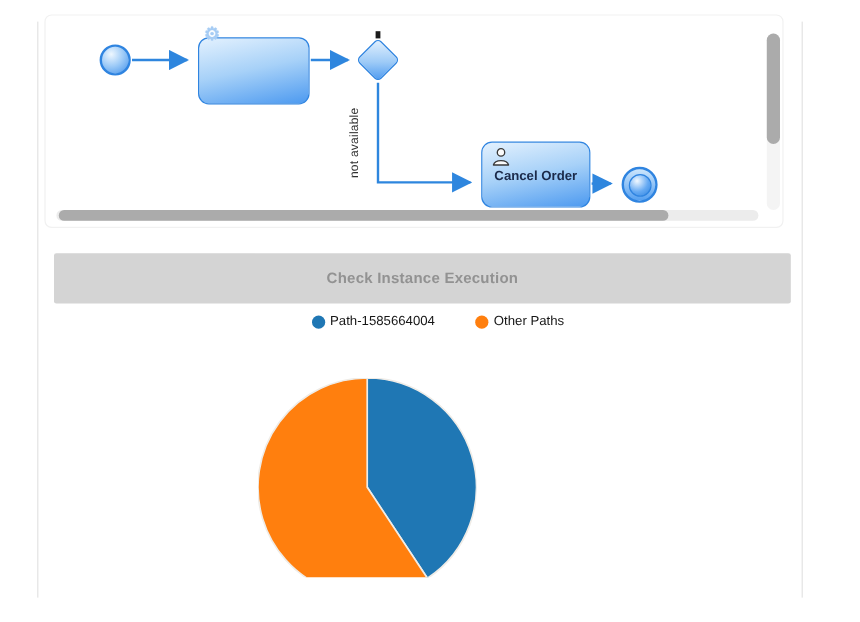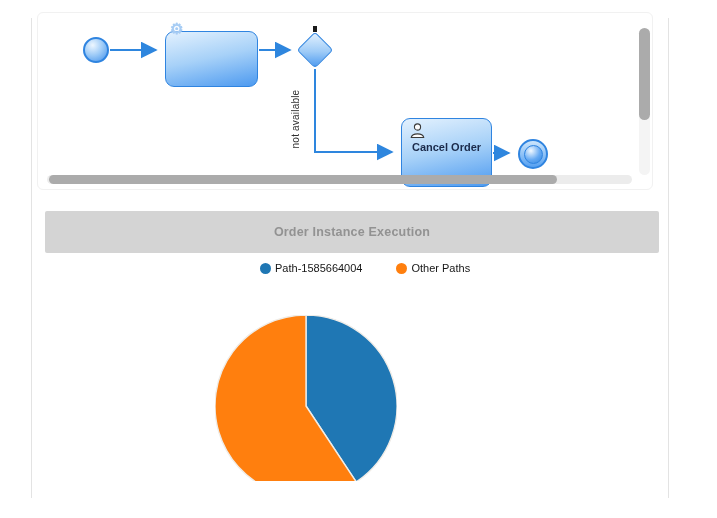--- a/index.html
+++ b/index.html
@@ -17,21 +17,21 @@
 
   .bpmn-node{position:absolute;box-sizing:border-box;}
   .start-event{left:83px;top:37px;width:26px;height:26px;border-radius:50%;
     border:2px solid #2f84e0;
     background:radial-gradient(circle at 35% 28%, #eef7ff 0%, #9ccaf7 48%, #4190ea 100%);}
   .task{border:1.5px solid #2f84e0;border-radius:9px;
     background:linear-gradient(168deg,#e3f1fe 0%,#a7d1f8 48%,#4d9af0 100%);
     display:flex;align-items:center;justify-content:center;text-align:center;
     font-size:11px;font-weight:bold;color:#1b2a4a;line-height:12px;}
   .task-check{left:165px;top:31px;width:93px;height:56px;padding:2px 6px 0 6px;}
-  .task-cancel{left:401px;top:118px;width:91px;height:69px;padding-top:22px;align-items:flex-start;}
+  .task-cancel{left:401px;top:118px;width:91px;height:55px;padding-top:22px;align-items:flex-start;}
   .gear-icon{position:absolute;left:4px;top:-11px;font-size:15px;color:#a6ccf4;
     text-shadow:0 0 1px #cfe4fa;line-height:15px;}
   .person-icon{position:absolute;left:7px;top:3px;}
   .gateway{left:302px;top:37px;width:26px;height:26px;transform:rotate(45deg);
     border:1.5px solid #2f84e0;border-radius:4px;
     background:linear-gradient(135deg,#e3f1fe 0%,#9ecbf7 55%,#4d9af0 100%);}
   .gateway-marker{position:absolute;left:313px;top:26px;width:4px;height:6px;background:#1b1b1b;}
   .end-event{left:518px;top:139px;width:30px;height:30px;border-radius:50%;
     border:2px solid #2f84e0;background:linear-gradient(180deg,#cde6fc 0%,#55a0f1 100%);
     display:flex;align-items:center;justify-content:center;}
@@ -105,21 +105,21 @@
   </div>
 
   <div class="h-scroll-track">
     <div class="h-scroll-thumb"></div>
   </div>
   <div class="v-scroll-track">
     <div class="v-scroll-thumb"></div>
   </div>
 
   <div class="section-header">
-    <span>Order Instance Execution</span>
+    <span>Check Instance Execution</span>
   </div>
 
   <div class="legend">
     <div class="legend-item">
       <span class="legend-dot" style="background: rgb(31, 119, 180);"></span>
       <span>Path-1585664004</span>
     </div>
     <div class="legend-item">
       <span class="legend-dot" style="background: rgb(255, 127, 14);"></span>
       <span>Other Paths</span>

